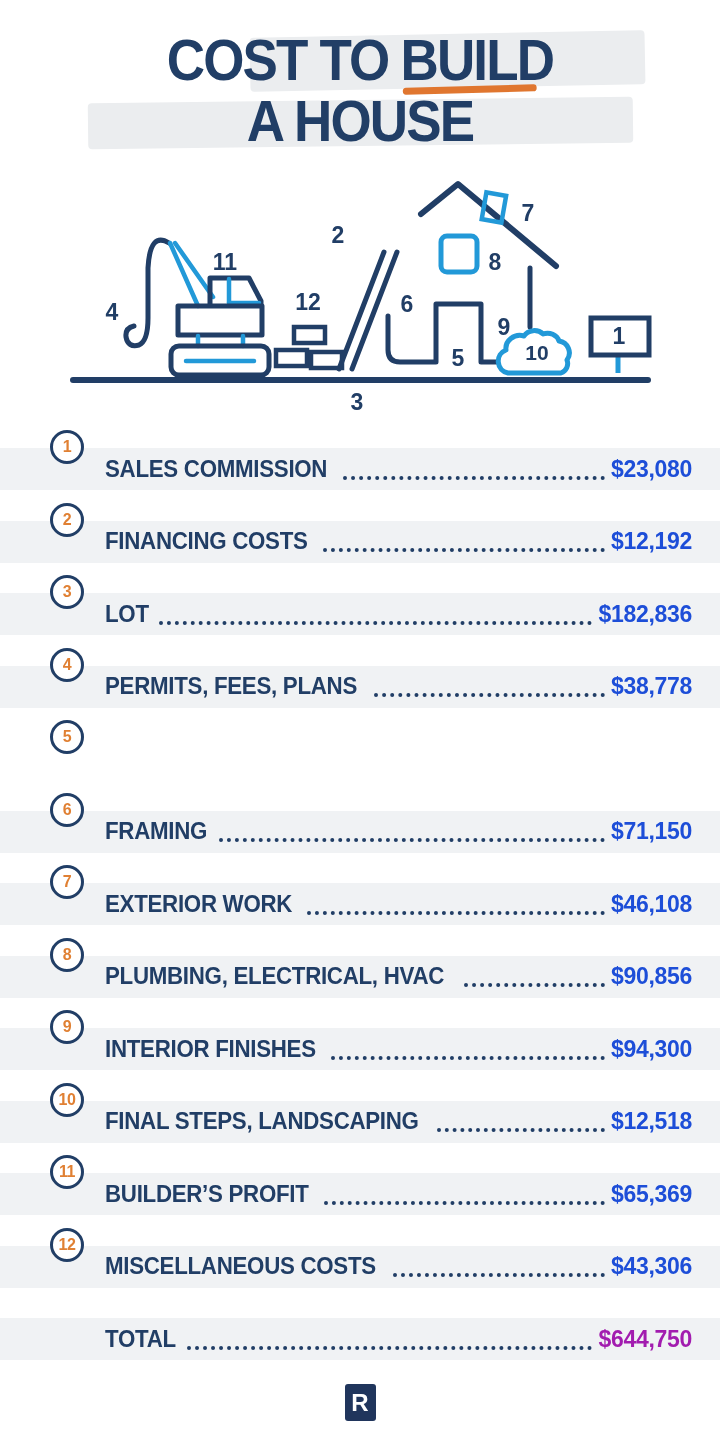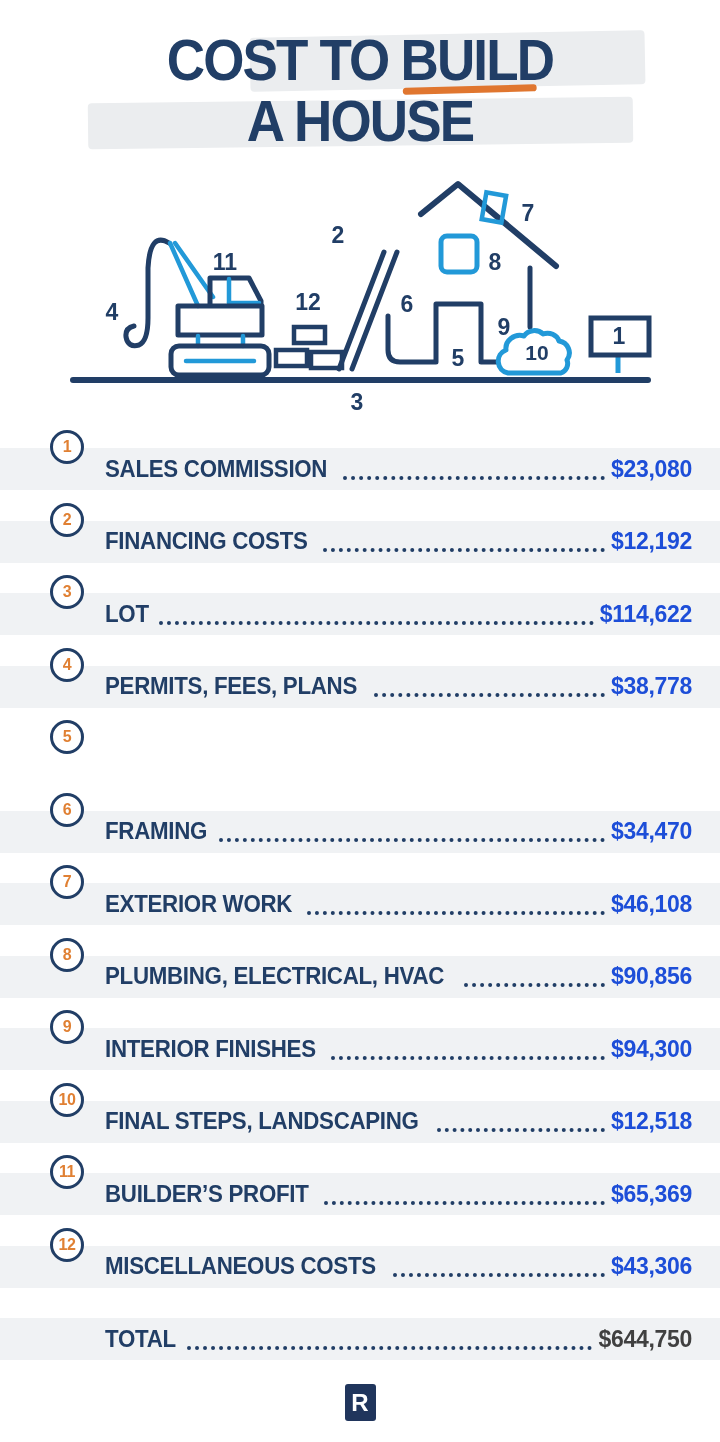--- a/index.html
+++ b/index.html
@@ -24,21 +24,21 @@
   .list{position:absolute;top:427px;left:0;width:720px;}
   .row-block{position:relative;height:72.5px;}
   .num-badge{position:absolute;left:50px;top:3px;width:28px;height:28px;border:3px solid #213e66;border-radius:50%;
     background:#ffffff;display:flex;align-items:center;justify-content:center;z-index:2;}
   .num-badge span{color:#e08033;font-weight:700;font-size:16px;letter-spacing:-0.5px;}
   .stripe{position:absolute;top:21px;left:0;right:0;height:42px;background:#f0f2f4;
     display:flex;align-items:center;padding:0 28px 0 105px;box-sizing:border-box;}
   .row-label{font-weight:700;font-size:23px;color:#213e66;letter-spacing:-0.3px;white-space:nowrap;transform:scaleX(0.97);transform-origin:left center;}
   .leader{flex:1;height:17px;border-bottom:4px dotted #213e66;margin:0 6px 0 9px;min-width:20px;}
   .row-value{font-weight:700;font-size:23px;color:#1d4ed8;letter-spacing:-0.3px;white-space:nowrap;}
-  .total-block .row-value{color:#404040;text-align:right;}
+  .total-block .row-value{color:#a21caf;text-align:right;}
 
   
   .footer{position:absolute;top:1384px;left:0;width:720px;display:flex;justify-content:center;}
   .logo-mark{width:31px;height:37px;background:#20355c;border-radius:3px;display:flex;align-items:center;justify-content:center;}
   .logo-mark span{color:#ffffff;font-weight:800;font-size:24px;line-height:1;}
 </style>
 </head>
 <body>
 
 <div id="canvas">
@@ -134,21 +134,21 @@
     </div>
   </div>
 
   <div class="row-block">
     <div class="num-badge">
           <span class="num-t">3</span>
         </div>
     <div class="stripe">
       <span class="row-label">LOT</span>
       <span class="leader"></span>
-      <span class="row-value">$114,622</span>
+      <span class="row-value">$182,836</span>
     </div>
   </div>
 
   <div class="row-block">
     <div class="num-badge">
           <span class="num-t">4</span>
         </div>
     <div class="stripe">
       <span class="row-label">PERMITS, FEES, PLANS</span>
       <span class="leader"></span>
@@ -162,21 +162,21 @@
         </div>
   </div>
 
   <div class="row-block">
     <div class="num-badge">
           <span class="num-t">6</span>
         </div>
     <div class="stripe">
       <span class="row-label">FRAMING</span>
       <span class="leader"></span>
-      <span class="row-value">$34,470</span>
+      <span class="row-value">$71,150</span>
     </div>
   </div>
 
   <div class="row-block">
     <div class="num-badge">
           <span class="num-t">7</span>
         </div>
     <div class="stripe">
       <span class="row-label">EXTERIOR WORK</span>
       <span class="leader"></span>

